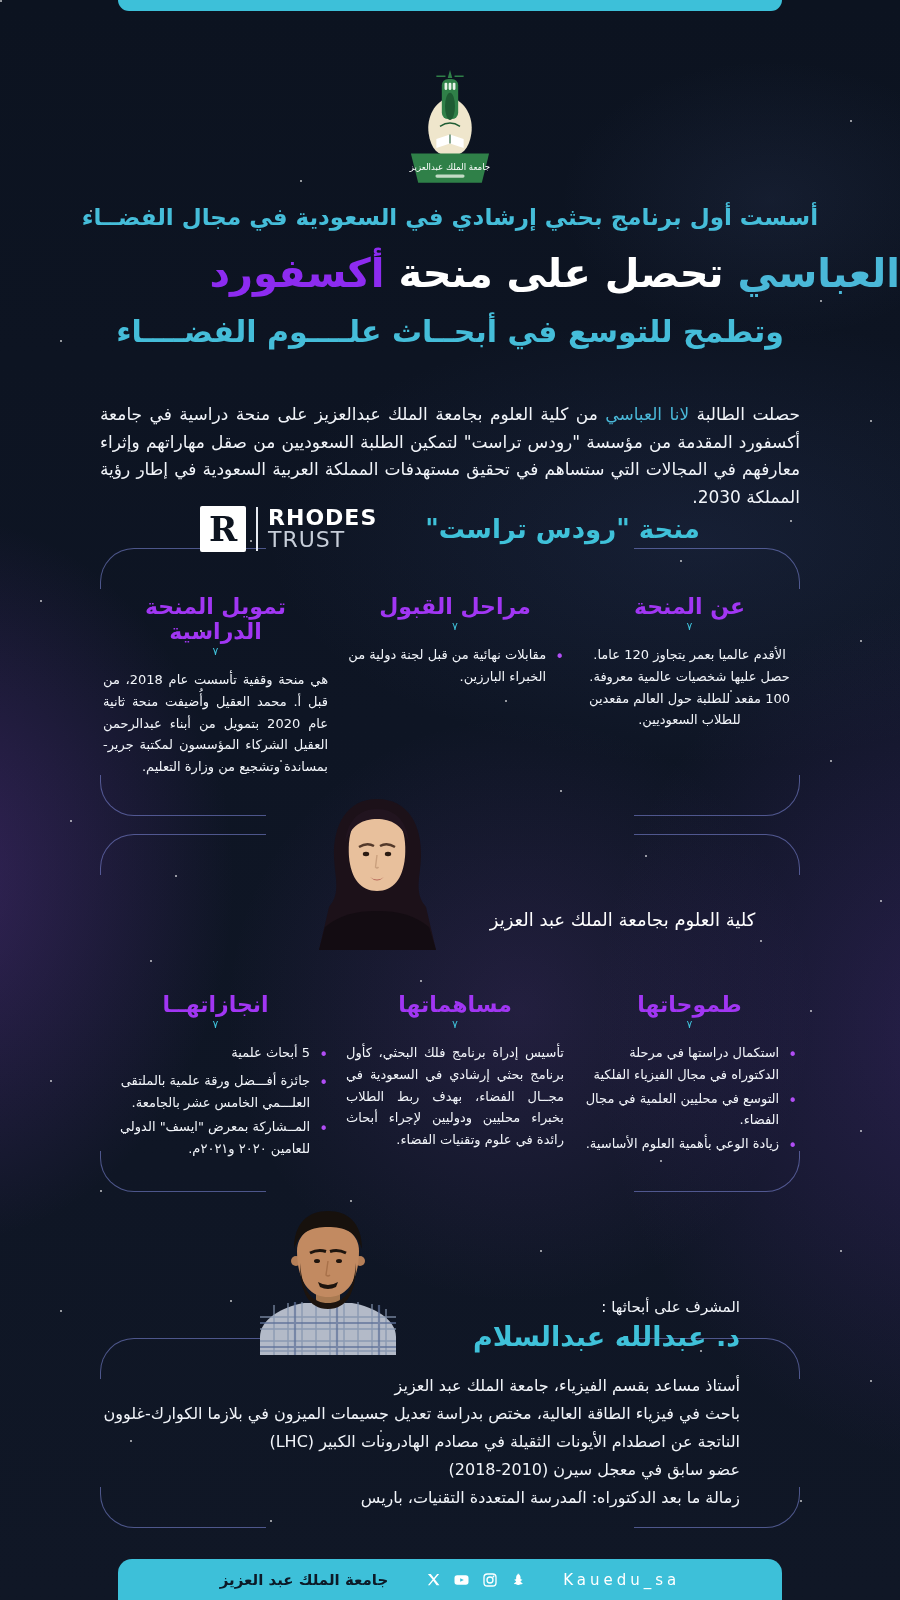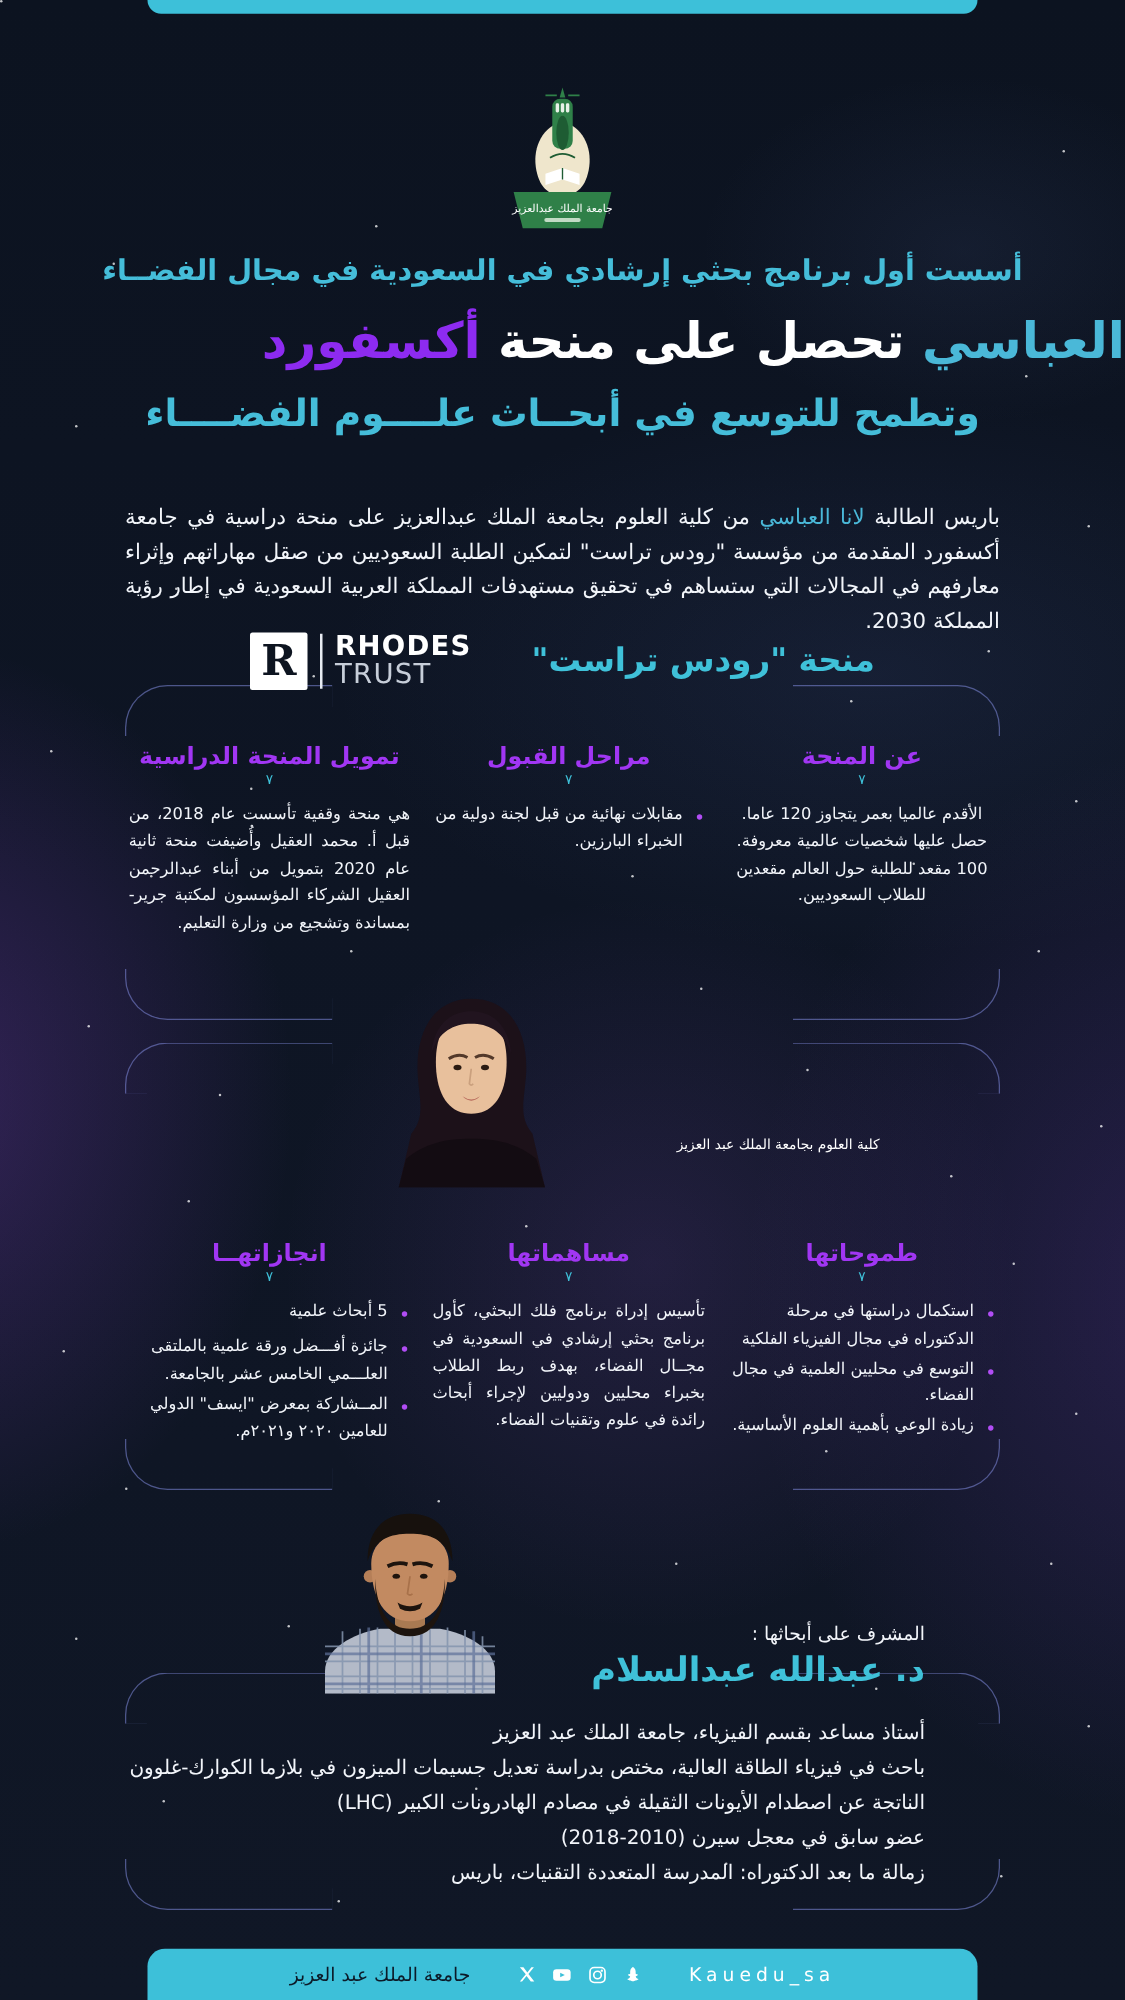--- a/index.html
+++ b/index.html
@@ -49,46 +49,46 @@
   .rbox span{color:#0d1420;font-family:"DejaVu Serif",serif;font-weight:bold;font-size:34px;line-height:1;}
   .rsep{width:2px;height:44px;background:#e7ebf2;margin:0 10px;}
   .rword{line-height:1.02;letter-spacing:1px;font-size:22px;}
   .rword .w1{color:#fff;font-weight:bold;display:block;}
   .rword .w2{color:#c7ced9;font-weight:normal;display:block;}
   .rlogo{display:flex;align-items:center;}
   .rtitle{color:#3fc1d9;font-size:26px;font-weight:bold;direction:rtl;}
   
   .grid{position:absolute;left:103px;width:694px;display:grid;grid-template-columns:215px 218px 225px;column-gap:18px;direction:rtl;}
   #grid1{top:594px;} #grid2{top:992px;}
-  .colhead{color:#a136f3;font-weight:bold;font-size:19px;text-align:center;margin:0 0 2px;}
+  .colhead{color:#a136f3;font-weight:bold;font-size:22px;text-align:center;margin:0 0 2px;}
   .chev{display:block;text-align:center;color:#3fc1d9;font-size:11px;line-height:1;margin-bottom:12px;}
   .chev::before{content:"٧";}
   .coltext{font-size:13px;line-height:1.68;color:#f2f5fa;}
   .plain div{text-align:center;}
   .just{text-align:justify;margin:0;}
   ul.blist{list-style:none;margin:0;padding:0;}
   ul.blist li{display:flex;gap:9px;margin-bottom:2px;}
   ul.blist li::before{content:"•";color:#b14df5;font-size:15px;line-height:1.75;}
   ul.blist li span{flex:1;text-align:right;}
   
   .lana-photo{position:absolute;top:795px;left:295px;width:165px;height:155px;}
   .lana-name{position:absolute;top:903px;left:455px;width:335px;text-align:center;direction:rtl;}
   .lana-name .nm{color:#4ab8d8;font-size:30px;font-weight:bold;}
-  .lana-name .sub{color:#fff;font-size:11px;margin-top:6px;}
+  .lana-name .sub{color:#fff;font-size:18px;margin-top:6px;}
   
   .sup-photo{position:absolute;top:1205px;left:248px;width:160px;height:152px;}
   .sup-head{position:absolute;top:1298px;left:420px;width:320px;direction:rtl;text-align:right;}
   .sup-head .lbl{color:#f2f5fa;font-size:15px;}
   .sup-head .nm{color:#3fc1d9;font-size:27px;font-weight:bold;margin-top:5px;}
   .sup-bio{position:absolute;top:1372px;left:60px;width:680px;direction:rtl;text-align:right;
     font-size:16px;line-height:1.75;color:#f2f5fa;}
   
   .footer{position:absolute;top:1559px;left:118px;width:664px;height:41px;background:#3dc0d9;
     border-radius:14px 14px 0 0;display:flex;align-items:center;justify-content:center;gap:38px;}
-  .footer .uni{color:#0c1a28;font-weight:normal;font-size:15px;direction:rtl;}
+  .footer .uni{color:#0c1a28;font-weight:bold;font-size:15px;direction:rtl;}
   .social{display:flex;align-items:center;gap:11px;}
   .social svg{display:block;}
   .handle{color:#fff;font-size:15px;letter-spacing:4px;}
 </style>
 </head>
 <body>
 
 <div id="canvas">
   <div class="stars">
       <i></i>
@@ -115,21 +115,21 @@
   </div>
 
   <div class="titleblock">
     <div class="t1">أسست أول برنامج بحثي إرشادي في السعودية في مجال الفضــاء</div>
     <div class="t2">
       <span class="cy">العباسي</span><span> تحصل على منحة </span><span class="pu">أكسفورد</span>
     </div>
     <div class="t3">وتطمح للتوسع في أبحــاث علــــوم الفضــــاء</div>
   </div>
 
-  <p class="intro"><span>باريس الطالبة </span><span class="hl">لانا العباسي</span><span> من كلية العلوم بجامعة الملك عبدالعزيز على منحة دراسية في جامعة أكسفورد المقدمة من مؤسسة "رودس تراست" لتمكين الطلبة السعوديين من صقل مهاراتهم وإثراء معارفهم في المجالات التي ستساهم في تحقيق مستهدفات المملكة العربية السعودية في إطار رؤية المملكة 2030.</span></p>
+  <p class="intro"><span>حصلت الطالبة </span><span class="hl">لانا العباسي</span><span> من كلية العلوم بجامعة الملك عبدالعزيز على منحة دراسية في جامعة أكسفورد المقدمة من مؤسسة "رودس تراست" لتمكين الطلبة السعوديين من صقل مهاراتهم وإثراء معارفهم في المجالات التي ستساهم في تحقيق مستهدفات المملكة العربية السعودية في إطار رؤية المملكة 2030.</span></p>
 
   <div class="frame" id="frame1">
       <i class="tl"></i>
       <i class="tr"></i>
       <i class="bl"></i>
       <i class="br"></i>
     </div>
   <div class="frame" id="frame2">
       <i class="tl"></i>
       <i class="tr"></i>

